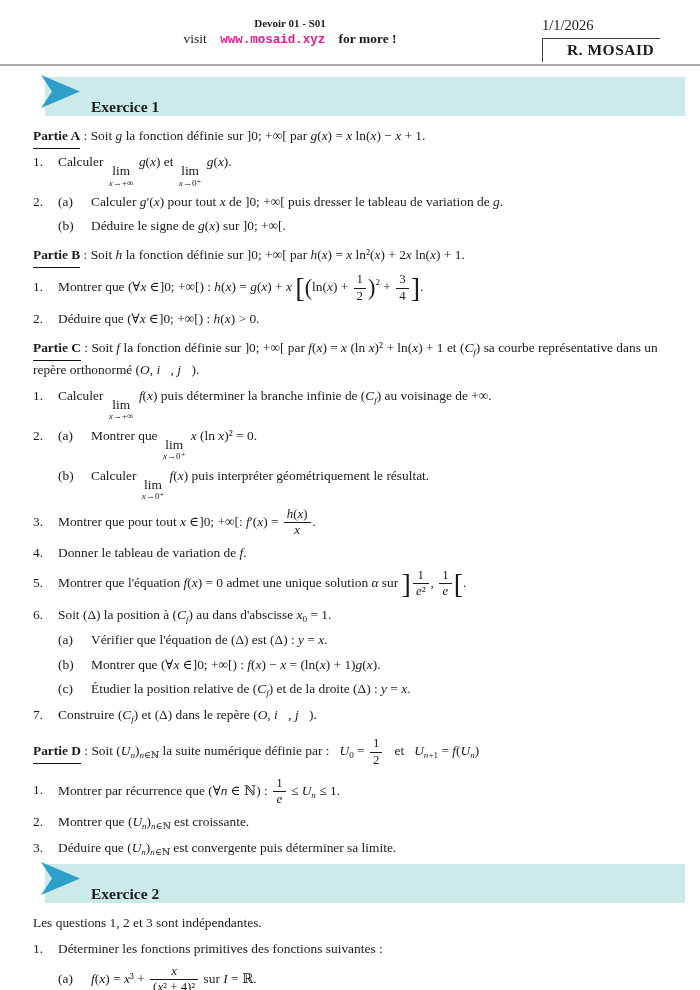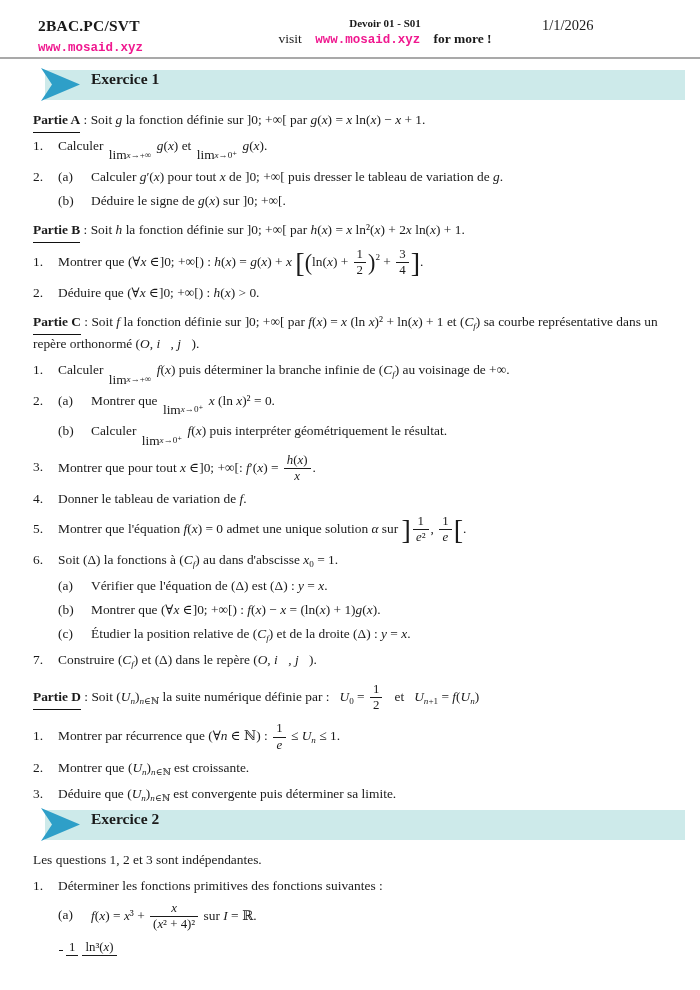--- a/index.html
+++ b/index.html
@@ -19,21 +19,21 @@
   .hdate{font-size:14.5px;}
   .pinklink{font-family:"Liberation Mono","DejaVu Sans Mono",monospace;font-weight:bold;
     font-size:12.5px;text-decoration:none;display:inline-block;margin-top:6px;}
   .visitline{margin-top:2px;font-size:13.5px;}
   .visitline .vt{margin-right:10px;}
   .visitline .vm{font-weight:bold;margin-left:10px;}
   .authorbox{display:inline-block;border-top:1.4px solid #3a3a3a;border-left:1.4px solid #3a3a3a;
     padding:2px 6px 3px 24px;margin-top:4px;font-size:15.5px;font-weight:bold;letter-spacing:.5px;}
   .toprule{border:0;border-top:2.2px solid #a9a9a9;margin:2px 0 0 0;}
   
-  .banner{position:relative;margin:11px 3px 10px 12px;height:30px;display:flex;align-items:flex-start;}
+  .banner{position:relative;margin:11px 3px 10px 12px;height:39px;display:flex;align-items:flex-end;}
   .banner .bg{position:absolute;left:0;right:0;top:0;bottom:0;}
   .banner .arrow{position:absolute;left:-7px;top:-4px;width:50px;height:37px;}
   .banner .btitle{position:relative;margin-left:46px;font-weight:bold;font-size:15.5px;}
   
   .content{padding:0 12px 0 33px;}
   .para{margin:9px 0 6px 0;line-height:1.5;}
   .item{display:flex;align-items:baseline;margin:4px 0;line-height:1.5;}
   .numl{flex:0 0 25px;}
   .subl{flex:0 0 33px;}
   .itext{flex:1;}
@@ -41,48 +41,45 @@
   .bu{font-weight:bold;border-bottom:1.6px solid #111;padding-bottom:5px;}
   sup,sub{font-size:.68em;}
   sub{vertical-align:-0.35em;}
   
   .frac{display:inline-flex;flex-direction:column;align-self:center;text-align:center;
     vertical-align:middle;margin:1px 2px;line-height:1.18;font-size:.96em;}
   .fn{display:block;padding:0 3px;border-bottom:1.1px solid #1a1a1a;}
   .fd{display:block;padding:0 3px;}
   .sqrt{display:inline-flex;align-items:flex-end;margin:0 1px;}
   .ovl{border-top:1.2px solid #1a1a1a;padding:0 2px;}
-  .und{display:inline-flex;flex-direction:row;align-items:center;vertical-align:-0.7em;
+  .und{display:inline-flex;flex-direction:column;align-items:center;vertical-align:-0.7em;
     line-height:1.05;margin:0 2px;}
   .ub{display:block;}
   .uu{display:block;font-size:.68em;}
   .big{font-size:1.65em;line-height:.9;vertical-align:middle;font-weight:400;}
   .Big{font-size:2.1em;line-height:.85;vertical-align:middle;font-weight:400;}
 </style>
 </head>
 <body>
 
 <div class="page">
 
   <div class="hdr">
     <div class="hdr-grid">
-      <div class="hdr-left">
-        <div class="course">2BAC.PC/SVT</div>
-        <a class="pinklink link-pink" href="#" style="color: rgb(240, 24, 143);">www.mosaid.xyz</a>
-      </div>
       <div class="hdr-center">
         <div class="examtitle">Devoir 01 - S01</div>
         <div class="visitline">
           <span class="vt">visit</span>
           <a class="pinklink link-pink" href="#" style="margin-top: 0px; color: rgb(240, 24, 143);">www.mosaid.xyz</a>
           <span class="vm">for more !</span>
         </div>
       </div>
       <div class="hdr-right">
         <div class="hdate">1/1/2026</div>
+        <div class="authorbox">R. MOSAID</div>
       </div>
     </div>
   </div>
   <hr class="toprule" style="border-top-color: rgb(169, 169, 169);">
 
   <div class="content">
 
     <div class="banner">
       <div class="bg banner-bg" style="background: rgb(205, 234, 234);"></div>
       <svg class="arrow" viewBox="0 0 50 37">
@@ -168,21 +165,21 @@
           <span class="itext"><span>Montrer que l'équation </span><span class="it">f</span><span>(</span><span class="it">x</span><span>) = 0 admet une unique solution </span><span class="it">α</span><span> sur </span><span class="Big">]</span><span class="frac">
               <span class="fn"><span>1</span></span>
               <span class="fd"><span class="it">e</span><span>²</span></span>
             </span><span>, </span><span class="frac">
               <span class="fn"><span>1</span></span>
               <span class="fd"><span class="it">e</span></span>
             </span><span class="Big">[</span><span>.</span></span>
         </div>
         <div class="item">
           <span class="numl">6.</span>
-          <span class="itext"><span>Soit (Δ) la fonctions à (</span><span class="it">C</span><sub><span class="it">f</span></sub><span>) au dans d'abscisse </span><span class="it">x</span><sub><span>0</span></sub><span> = 1.</span></span>
+          <span class="itext"><span>Soit (Δ) la position à (</span><span class="it">C</span><sub><span class="it">f</span></sub><span>) au dans d'abscisse </span><span class="it">x</span><sub><span>0</span></sub><span> = 1.</span></span>
         </div>
         <div class="item">
           <span class="numl"></span>
           <span class="subl">(a)</span>
           <span class="itext"><span>Vérifier que l'équation de (Δ) est (Δ) : </span><span class="it">y</span><span> = </span><span class="it">x</span><span>.</span></span>
         </div>
         <div class="item">
           <span class="numl"></span>
           <span class="subl">(b)</span>
           <span class="itext"><span>Montrer que (∀</span><span class="it">x</span><span> ∈]0; +∞[) : </span><span class="it">f</span><span>(</span><span class="it">x</span><span>) − </span><span class="it">x</span><span> = (ln(</span><span class="it">x</span><span>) + 1)</span><span class="it">g</span><span>(</span><span class="it">x</span><span>).</span></span>

